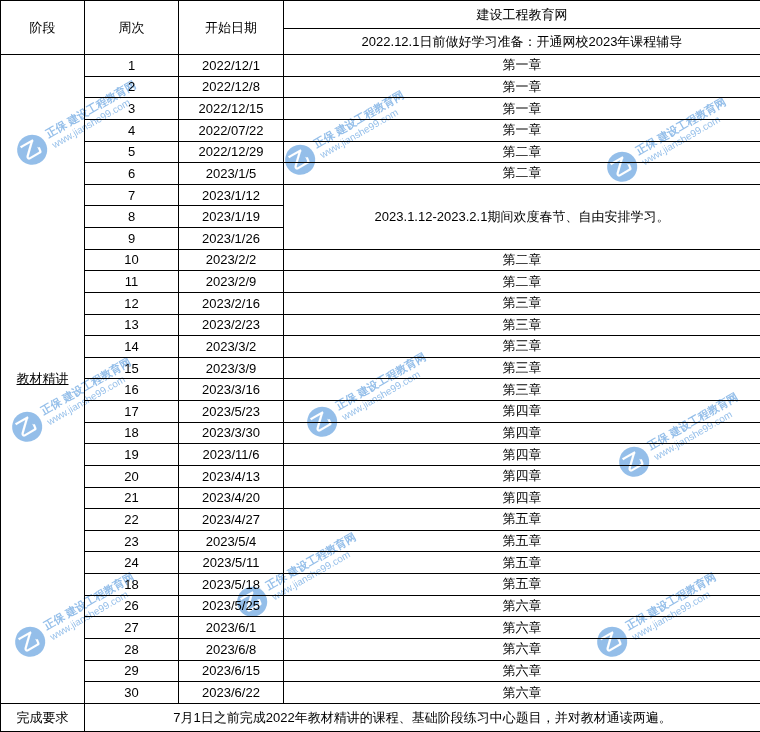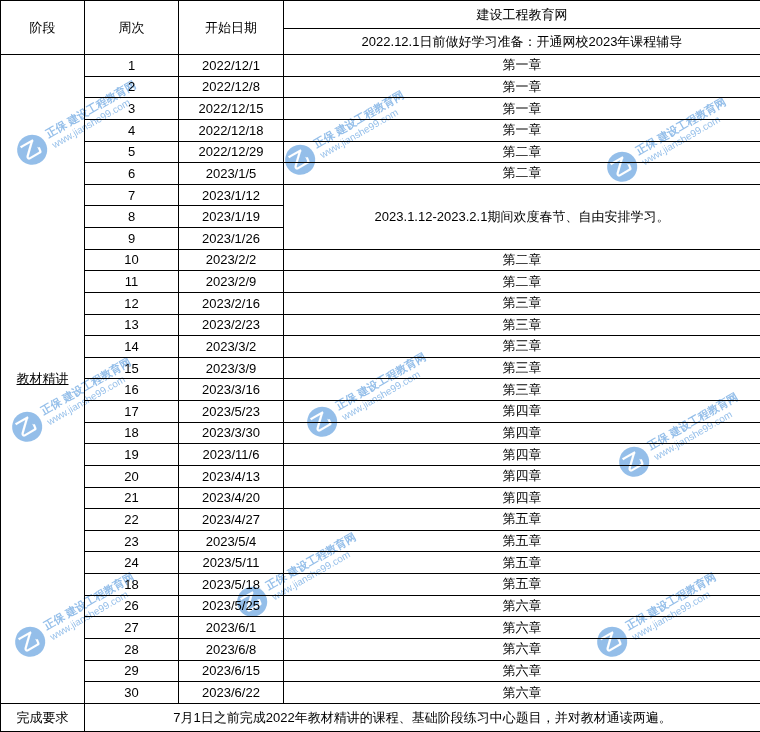--- a/index.html
+++ b/index.html
@@ -188,21 +188,21 @@
         <td>2022/12/8</td>
         <td>第一章</td>
       </tr>
       <tr>
         <td>3</td>
         <td>2022/12/15</td>
         <td>第一章</td>
       </tr>
       <tr>
         <td>4</td>
-        <td>2022/12/18</td>
+        <td>2022/07/22</td>
         <td>第一章</td>
       </tr>
       <tr>
         <td>5</td>
         <td>2022/12/29</td>
         <td>第二章</td>
       </tr>
       <tr>
         <td>6</td>
         <td>2023/1/5</td>

